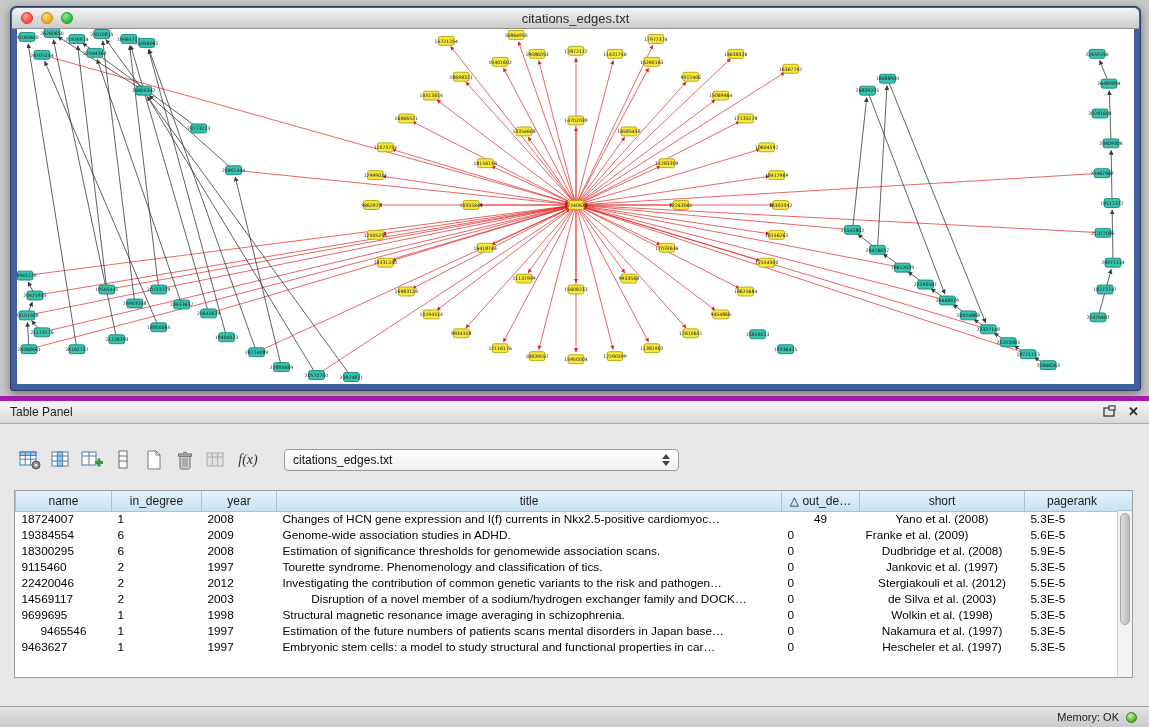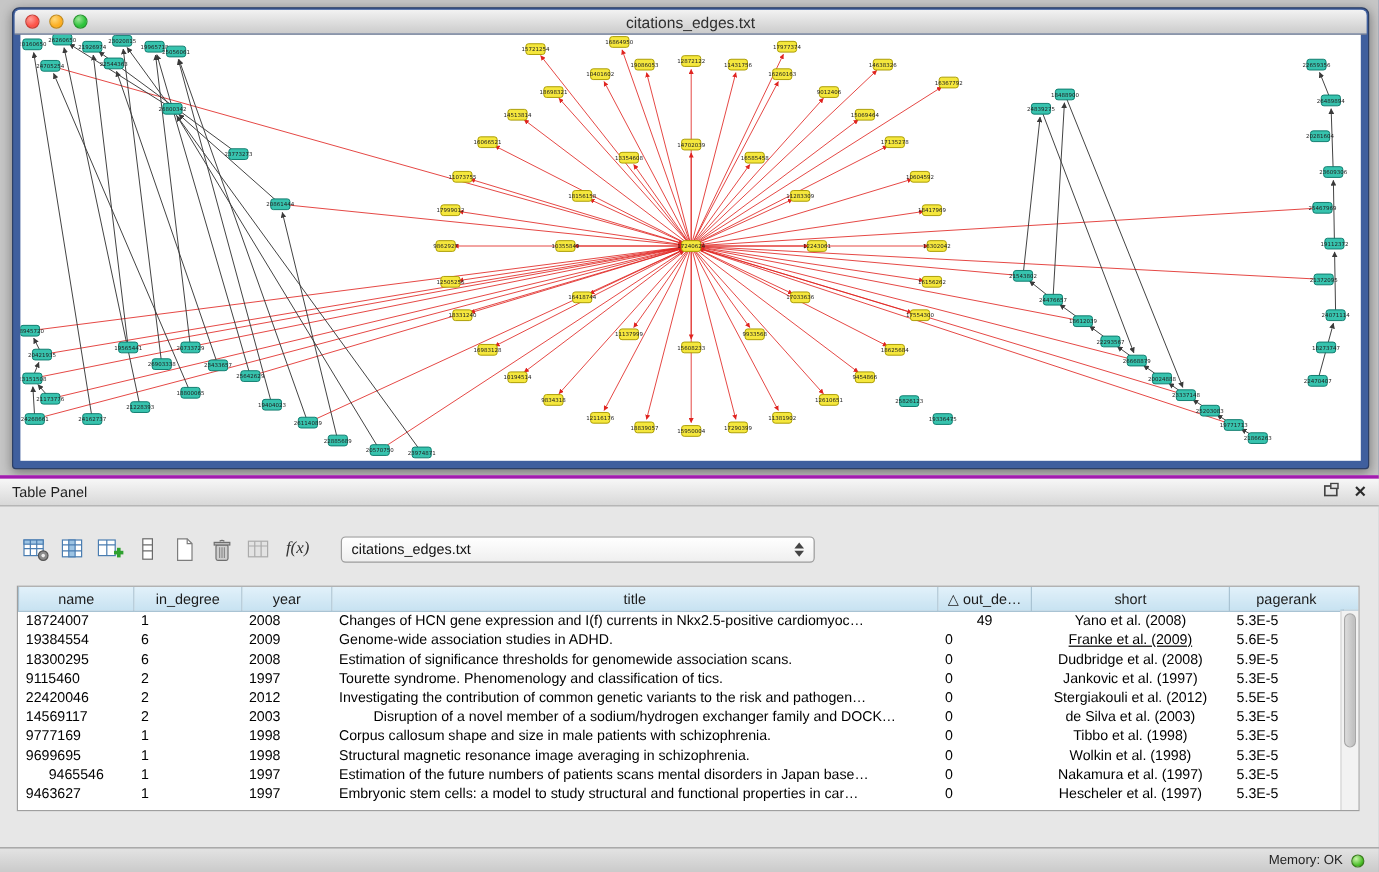--- a/index.html
+++ b/index.html
@@ -15,21 +15,21 @@
   .tl{width:12px;height:12px;border-radius:50%;display:inline-block;}
   .tl.red{background:radial-gradient(circle at 35% 30%,#ff9d96,#fc5449 60%);border:1px solid #c93c34;}
   .tl.yellow{background:radial-gradient(circle at 35% 30%,#ffd97a,#fcae22 60%);border:1px solid #c28b1d;}
   .tl.green{background:radial-gradient(circle at 35% 30%,#9ee898,#2fc33d 60%);border:1px solid #26962d;}
   .window-title{position:absolute;left:0;right:0;top:3px;text-align:center;font-size:13px;color:#2f2f2f;}
   .canvas{position:absolute;left:6px;right:6px;top:22px;bottom:6px;background:#fff;}
   .canvas svg{width:100%;height:100%;display:block;}
   .canvas svg text{font-family:"DejaVu Sans",sans-serif;}
 
   
-  .table-panel{position:absolute;left:0;top:396px;width:1149px;height:310px;background:#e7e7e7;border-top:3px solid #a21caf;}
+  .table-panel{position:absolute;left:0;top:396px;width:1149px;height:310px;background:#e7e7e7;border-top:5px solid #a21caf;}
   .panel-titlebar{position:absolute;top:0;left:0;right:0;height:23px;background:linear-gradient(#f7f7f7,#d8d8d8);border-bottom:1px solid #ababab;}
   .panel-title{position:absolute;left:10px;top:4px;font-size:12px;color:#1f1f1f;}
   .panel-controls{position:absolute;right:10px;top:3px;display:flex;gap:12px;align-items:center;height:16px;}
   .close-x{font-size:13px;font-weight:bold;color:#2b2b2b;line-height:14px;cursor:default;}
 
   .toolbar{position:absolute;top:44px;left:18px;height:30px;display:flex;align-items:center;gap:7px;}
   .tb-icon{width:24px;height:24px;display:flex;align-items:center;justify-content:center;}
   .fx{font-family:"Liberation Serif",serif;font-style:italic;font-size:14px;color:#333;width:26px;text-align:center;}
   .net-select{width:395px;height:22px;margin-left:16px;background:linear-gradient(#ffffff,#efefef);
     border:1px solid #9d9d9d;border-radius:4px;display:flex;align-items:center;padding:0 8px;font-size:12px;color:#111;}
@@ -722,21 +722,21 @@
             <td style="text-align: center;">49</td>
             <td style="text-align: center;">Yano et al. (2008)</td>
             <td style="text-align: left;">5.3E-5</td>
           </tr>
           <tr>
             <td style="text-align: left;">19384554</td>
             <td style="text-align: left;">6</td>
             <td style="text-align: left;">2009</td>
             <td style="text-align: left;">Genome-wide association studies in ADHD.</td>
             <td style="text-align: left;">0</td>
-            <td style="text-align: center; text-decoration: underline;">Franke et al. (2009)</td>
+            <td style="text-align: left;">Franke et al. (2009)</td>
             <td style="text-align: left;">5.6E-5</td>
           </tr>
           <tr>
             <td style="text-align: left;">18300295</td>
             <td style="text-align: left;">6</td>
             <td style="text-align: left;">2008</td>
             <td style="text-align: left;">Estimation of significance thresholds for genomewide association scans.</td>
             <td style="text-align: left;">0</td>
             <td style="text-align: center;">Dudbridge et al. (2008)</td>
             <td style="text-align: left;">5.9E-5</td>
@@ -762,29 +762,20 @@
           <tr>
             <td style="text-align: left;">14569117</td>
             <td style="text-align: left;">2</td>
             <td style="text-align: left;">2003</td>
             <td style="text-align: center;">Disruption of a novel member of a sodium/hydrogen exchanger family and DOCK…</td>
             <td style="text-align: left;">0</td>
             <td style="text-align: center;">de Silva et al. (2003)</td>
             <td style="text-align: left;">5.3E-5</td>
           </tr>
           <tr>
-            <td style="text-align: left;">9777169</td>
-            <td style="text-align: left;">1</td>
-            <td style="text-align: left;">1998</td>
-            <td style="text-align: left;">Corpus callosum shape and size in male patients with schizophrenia.</td>
-            <td style="text-align: left;">0</td>
-            <td style="text-align: center;">Tibbo et al. (1998)</td>
-            <td style="text-align: left;">5.3E-5</td>
-          </tr>
-          <tr>
             <td style="text-align: left;">9699695</td>
             <td style="text-align: left;">1</td>
             <td style="text-align: left;">1998</td>
             <td style="text-align: left;">Structural magnetic resonance image averaging in schizophrenia.</td>
             <td style="text-align: left;">0</td>
             <td style="text-align: center;">Wolkin et al. (1998)</td>
             <td style="text-align: left;">5.3E-5</td>
           </tr>
           <tr>
             <td style="text-align: center;">9465546</td>

